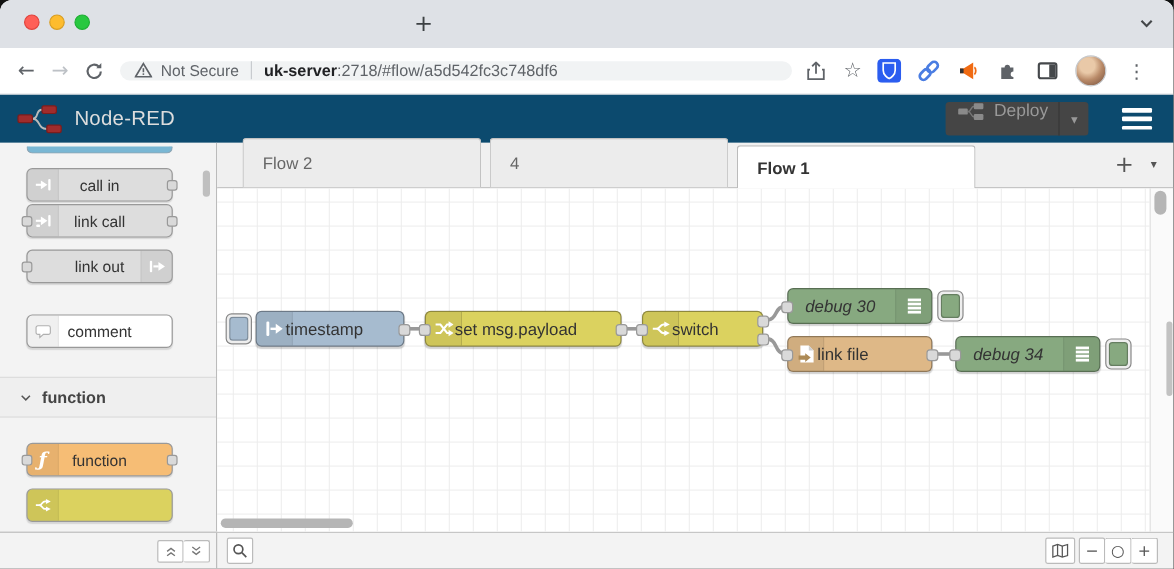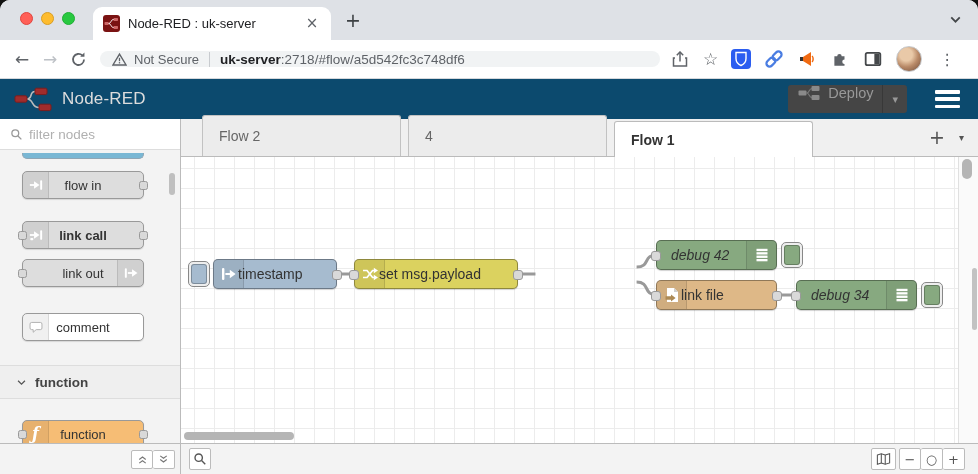--- a/index.html
+++ b/index.html
@@ -18,21 +18,21 @@
   .btab { position:absolute; left:93px; bottom:0; width:238px; height:33px; background:#fff; border-radius:9px 9px 0 0; display:flex; align-items:center; padding:0 10px; gap:8px; }
   .btab-title { font-size:13px; color:#202124; flex:1; white-space:nowrap; overflow:hidden; }
   .btab-close { color:#5f6368; font-size:15px; width:18px; height:18px; line-height:17px; text-align:center; border-radius:50%; cursor:pointer; }
   .newtab { position:absolute; left:340px; bottom:6px; font-size:19px; color:#3c4043; width:26px; height:26px; text-align:center; line-height:25px; border-radius:50%; }
   .strip-chevron { position:absolute; right:14px; top:11px; }
 
   
   .toolbar { height:39px; background:#fff; border-bottom:1px solid #d5d8dc; display:flex; align-items:center; padding:0 8px; flex:0 0 39px; }
   .nav-ico { width:28px; height:28px; display:flex; align-items:center; justify-content:center; font-size:17px; color:#5f6368; border-radius:50%; }
   .nav-ico.disabled { color:#bdc1c6; }
-  .omnibox { margin-left:8px; width:560px; height:16px; background:#f1f3f4; border-radius:14px; display:flex; align-items:center; padding:0 12px; gap:7px; }
+  .omnibox { margin-left:8px; width:560px; height:16px; background:#f1f3f4; border-radius:14px; display:flex; align-items:flex-start; padding:0 12px; gap:7px; }
   .sec-label { font-size:13px; color:#5f6368; white-space:nowrap; }
   .omni-div { width:1px; height:15px; background:#c8cbcf; margin:0 3px; }
   .url { font-size:13.5px; color:#5f6368; white-space:nowrap; overflow:hidden; }
   .url b { color:#202124; font-weight:bold; }
   .tool-right { display:flex; align-items:center; margin-left:10px; gap:13px; }
   .ext-ico { width:20px; height:20px; display:flex; align-items:center; justify-content:center; }
   .star { font-size:17px; color:#5f6368; }
   .avatar { width:26px; height:26px; border-radius:50%; background:radial-gradient(circle at 38% 32%, #e9c9a8 0 28%, #b98a68 55%, #6e4a38 100%); border:1px solid #c5c8cc; }
   .menu3 { font-size:16px; color:#5f6368; letter-spacing:0; padding:0 4px; }
 
@@ -117,33 +117,20 @@
 </head>
 <body>
 
 <div class="app">
 
   <div class="tabstrip">
     <div class="traffic">
       <span class="light red"></span>
       <span class="light yellow"></span>
       <span class="light green"></span>
-    </div>
-    <div class="btab">
-      <span style="display:flex;">
-        <svg width="17" height="17" viewBox="0 0 17 17">
-            <rect width="17" height="17" rx="3" fill="#7a1212"></rect>
-            <path d="M5 8.5C9 8.5 7 4.5 11 4.5M5 8.5C9 8.5 7 12.5 11 12.5" stroke="#fff" stroke-width="1" fill="none"></path>
-            <rect x="1.5" y="7" width="4.2" height="3" rx="0.8" fill="#c66"></rect>
-            <rect x="10.5" y="3" width="4.5" height="3" rx="0.8" fill="#c66"></rect>
-            <rect x="10.5" y="11" width="4.5" height="3" rx="0.8" fill="#c66"></rect>
-          </svg>
-      </span>
-      <span class="btab-title">Node-RED : uk-server</span>
-      <span class="btab-close glyph">×</span>
     </div>
     <span class="newtab glyph">+</span>
     <span class="strip-chevron">
       <svg width="17" height="17" viewBox="0 0 16 16">
           <path d="M4 6l4 4 4-4" stroke="#44474a" stroke-width="1.7" fill="none"></path>
         </svg>
     </span>
   </div>
 
   <div class="toolbar">
@@ -240,44 +227,35 @@
     <div class="hamburger">
         <span></span>
         <span></span>
         <span></span>
       </div>
   </div>
 
   <div class="workbench">
 
     <div class="palette">
-      <div class="palette-search">
-        <span style="display:flex;">
-          <svg width="13" height="13" viewBox="0 0 16 16">
-              <circle cx="6.5" cy="6.5" r="4.2" stroke="#999" stroke-width="1.6" fill="none"></circle>
-              <path d="M9.8 9.8 L14 14" stroke="#999" stroke-width="1.6"></path>
-            </svg>
-        </span>
-        <input type="text" placeholder="filter nodes" style="">
-      </div>
       <div class="palette-list" id="palette-list">
         <div class="palette-vthumb"></div>
       <div class="pstub" style="background: rgb(121, 183, 212); margin-top: 3px;"></div>
           <div class="pnode" style="background: rgb(221, 221, 221); margin-top: 12px;">
             <span class="picon left">
               <svg viewBox="0 0 16 16">
                 <rect x="12.8" y="2.5" width="2.2" height="11" rx="1" fill="#fff"></rect>
                 <rect x="1" y="7" width="5" height="2" fill="#fff"></rect>
                 <path d="M5.8 3.8 L12 8 L5.8 12.2 Z" fill="#fff"></path>
               </svg>
             </span>
-            <span class="plabel">flow in</span>
+            <span class="plabel">call in</span>
             <span class="pport out"></span>
           </div>
-          <div class="pnode" style="background: rgb(221, 221, 221); margin-top: 22px; font-weight: bold;">
+          <div class="pnode" style="background: rgb(221, 221, 221); margin-top: 2px;">
             <span class="picon left">
               <svg viewBox="0 0 16 16">
                 <rect x="12.8" y="2.5" width="2.2" height="11" rx="1" fill="#fff"></rect>
                 <rect x="1" y="7" width="5" height="2" fill="#fff"></rect>
                 <path d="M5.8 3.8 L12 8 L5.8 12.2 Z" fill="#fff"></path>
                 <rect x="1.5" y="11.5" width="3.4" height="2.4" rx="0.8" fill="#fff"></rect>
               </svg>
             </span>
             <span class="plabel">link call</span>
             <span class="pport in"></span>
@@ -372,32 +350,46 @@
                   <path d="M1 4.5h4l5.6 7h2" stroke="#fff" stroke-width="1.7" fill="none"></path>
                   <path d="M1 11.5h4l5.6-7h2" stroke="#fff" stroke-width="1.7" fill="none"></path>
                   <path d="M11.8 1.8l4.2 2.7-4.2 2.7z" fill="#fff"></path>
                   <path d="M11.8 8.8l4.2 2.7-4.2 2.7z" fill="#fff"></path>
                 </svg>
               </span>
               <span class="flabel icon-left">set msg.payload</span>
               <span class="fport" style="left: -6px; top: 10px;"></span>
               <span class="fport" style="right: -6px; top: 10px;"></span>
             </div>
+            <div class="fnode" style="left: 354px; top: 102px; width: 101px; background: rgb(219, 210, 95);">
+              <span class="ficon left">
+                <svg viewBox="0 0 16 16">
+                  <path d="M1 8h3.2c3 0 2.6-3.6 5.6-3.6h1.4" stroke="#fff" stroke-width="1.7" fill="none"></path>
+                  <path d="M4.2 8c3 0 2.6 3.6 5.6 3.6h1.4" stroke="#fff" stroke-width="1.7" fill="none"></path>
+                  <path d="M10.6 2l4.6 2.4-4.6 2.4z" fill="#fff"></path>
+                  <path d="M10.6 9.2l4.6 2.4-4.6 2.4z" fill="#fff"></path>
+                </svg>
+              </span>
+              <span class="flabel icon-left">switch</span>
+              <span class="fport" style="left: -6px; top: 10px;"></span>
+              <span class="fport" style="right: -6px; top: 3px;"></span>
+              <span class="fport" style="right: -6px; top: 18px;"></span>
+            </div>
             <div class="fnode" style="left: 475px; top: 83px; width: 121px; background: rgb(135, 169, 128);">
               <span class="ficon right">
                 <svg viewBox="0 0 16 16">
                   <g fill="#fff">
                     <rect x="2.5" y="1.8" width="11" height="2.3"></rect>
                     <rect x="2.5" y="5.2" width="11" height="2.3"></rect>
                     <rect x="2.5" y="8.6" width="11" height="2.3"></rect>
                     <rect x="2.5" y="12" width="11" height="2.3"></rect>
                   </g>
                 </svg>
               </span>
-              <span class="flabel icon-right italic">debug 42</span>
+              <span class="flabel icon-right italic">debug 30</span>
               <span class="fport" style="left: -6px; top: 10px;"></span>
               <span class="node-btn right">
                 <span class="inner" style="background: rgb(135, 169, 128);"></span>
               </span>
             </div>
             <div class="fnode" style="left: 475px; top: 123px; width: 121px; background: rgb(222, 184, 135);">
               <span class="ficon left">
                 <svg viewBox="0 0 16 16">
                   <path d="M3 1h7l4 4v10H3z" fill="#fff"></path>
                   <path d="M10 1l4 4h-4z" fill="#cfcfcf"></path>

